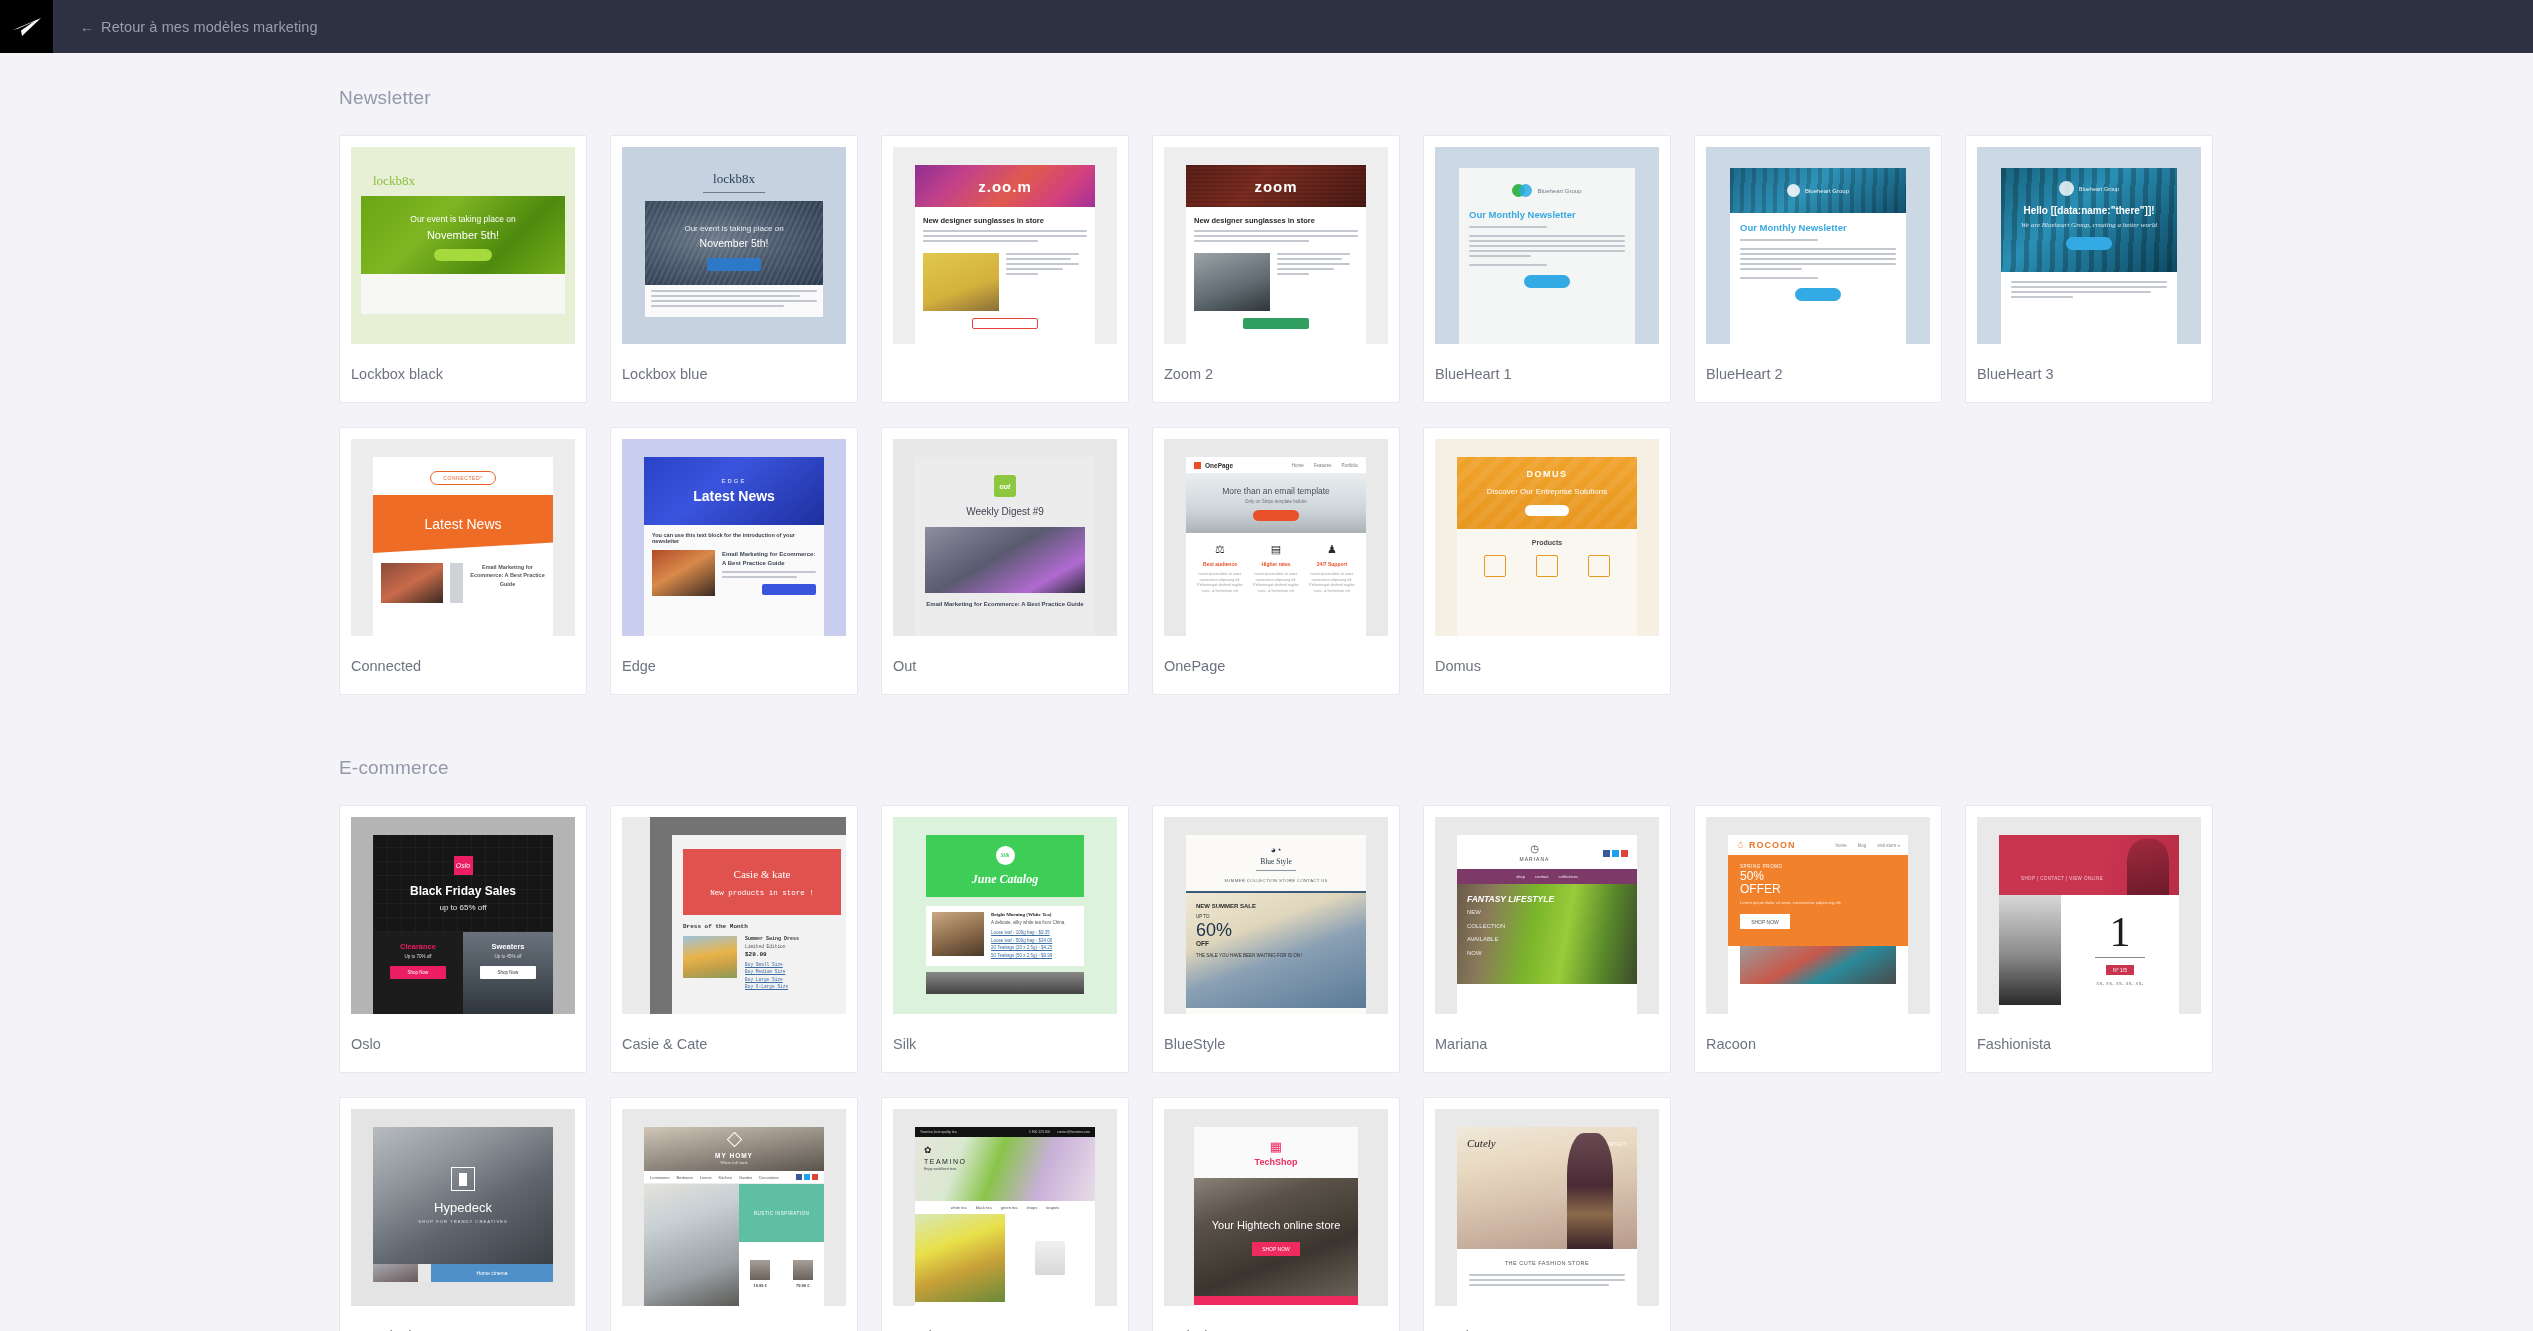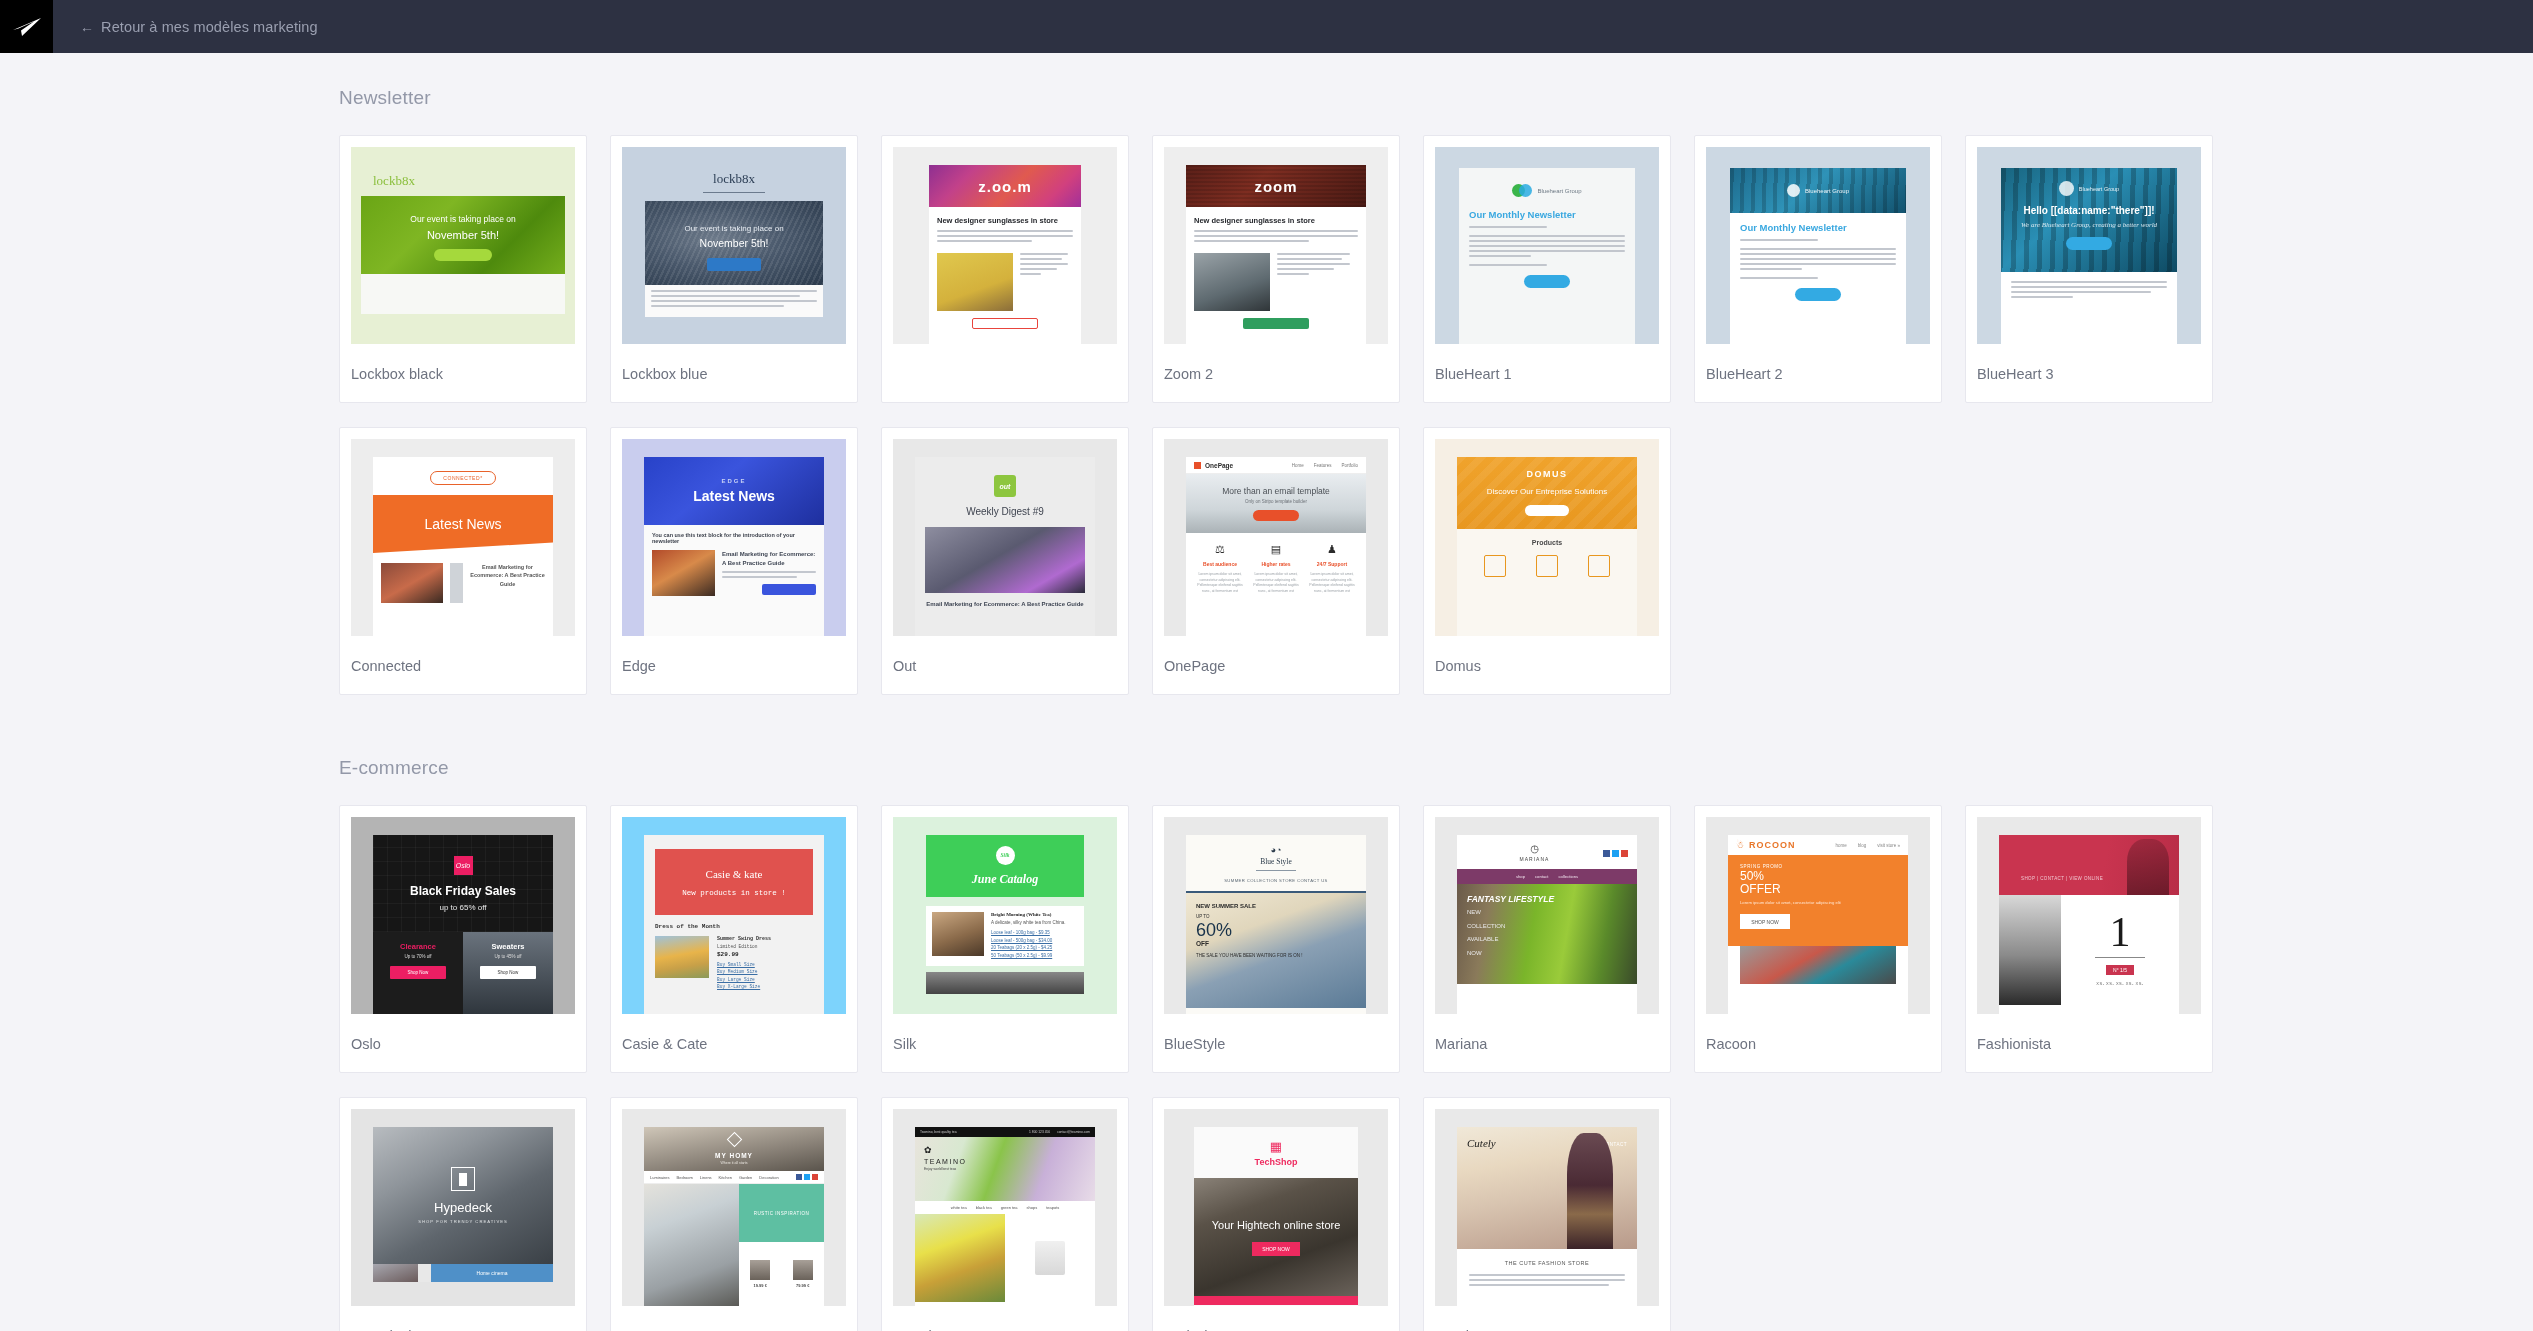--- a/index.html
+++ b/index.html
@@ -110,21 +110,21 @@
   .tn-lockblue .btn { width:54px;height:13px;margin:9px auto 0;background:#2d79c7;border-radius:2px; }
   .tn-lockblue .body { margin:0 23px; background:#fafafa; height:32px; padding:5px 6px; }
 
   
   .fl { height:2px; background:#b9bdc6; margin-bottom:3px; border-radius:1px; opacity:.85; }
   .fl.w90{width:90%} .fl.w80{width:80%} .fl.w70{width:70%}
   .fl.w50{width:50%} .fl.w40{width:40%} .fl.w100{width:100%}
 
   
   .tn-zoom1 { background: #eeeeee; }
-  .tn-zoom1 .sheet { margin: 18px 36px 0; background:#fff; height:179px; overflow:hidden; }
+  .tn-zoom1 .sheet { margin: 18px 22px 0; background:#fff; height:179px; overflow:hidden; }
   .tn-zoom1 .hero { height:42px; background:
       linear-gradient(135deg,#8e2f91 0%,#c2418a 25%,#e05a4f 55%,#d1407e 80%,#a2309a 100%);
       display:flex;align-items:center;justify-content:center; }
   .tn-zoom1 .hero span { color:#fff; font-size:15px; letter-spacing:1px; font-weight:700; }
   .tn-zoom1 .h2 { color:#27292e; font-size:7.5px; font-weight:700; padding:9px 8px 5px; }
   .tn-zoom1 .p { padding:0 8px; }
   .tn-zoom1 .cols { display:flex; padding:8px 8px 0; gap:7px; }
   .tn-zoom1 .ph { width:76px;height:58px;background:linear-gradient(160deg,#e0c84e,#d4b13c 60%,#8a6d3a); }
   .tn-zoom1 .cta { width:66px;height:11px;border:1.5px solid #e8443c;border-radius:2px;margin:7px auto 0; }
 
@@ -267,21 +267,21 @@
   .tn-oslo .half > div { flex:1;display:flex;flex-direction:column;align-items:center;padding-top:10px; }
   .tn-oslo .half .L { background:#1c1c1c; }
   .tn-oslo .half .R { background:linear-gradient(180deg,#6a737d,#2f363d); }
   .tn-oslo .hh { font-size:7.5px;font-weight:700;margin-bottom:3px; }
   .tn-oslo .L .hh { color:#ec1e63; } .tn-oslo .R .hh { color:#fff; }
   .tn-oslo .ss { font-size:4.5px;color:#ddd;margin-bottom:7px; }
   .tn-oslo .bb { width:56px;height:13px;border-radius:1px;display:flex;align-items:center;justify-content:center;font-size:4.5px; }
   .tn-oslo .L .bb { background:#ec1e63;color:#fff; } .tn-oslo .R .bb { background:#fff;color:#333; }
 
   
-  .tn-casie { background: #7dd3fc; }
+  .tn-casie { background: #737373; margin-left: 28px; }
   .tn-casie .sheet { margin:18px 22px 0; background:#f2f2f2; height:179px; overflow:hidden; }
   .tn-casie .hero { margin:14px 11px 0; height:66px; background:#e0524e;
       display:flex;flex-direction:column;align-items:center;justify-content:center; }
   .tn-casie .hero .b { color:#fff;font-size:11px;font-family:"Liberation Serif",serif; }
   .tn-casie .hero .s { color:#fff;font-size:7.5px;padding-top:9px;font-family:"Liberation Mono",monospace; }
   .tn-casie .sec { color:#333;font-size:6px;font-weight:700;padding:8px 11px 6px;font-family:"Liberation Mono",monospace; }
   .tn-casie .cols { display:flex;padding:0 11px;gap:8px; }
   .tn-casie .ph { width:54px;height:42px;background:linear-gradient(170deg,#9fc2da,#e8b44a 45%,#c8a048 70%,#8a9a5a); }
   .tn-casie .info { flex:1;font-family:"Liberation Mono",monospace; }
   .tn-casie .info .n { color:#333;font-size:5px;font-weight:700; }

